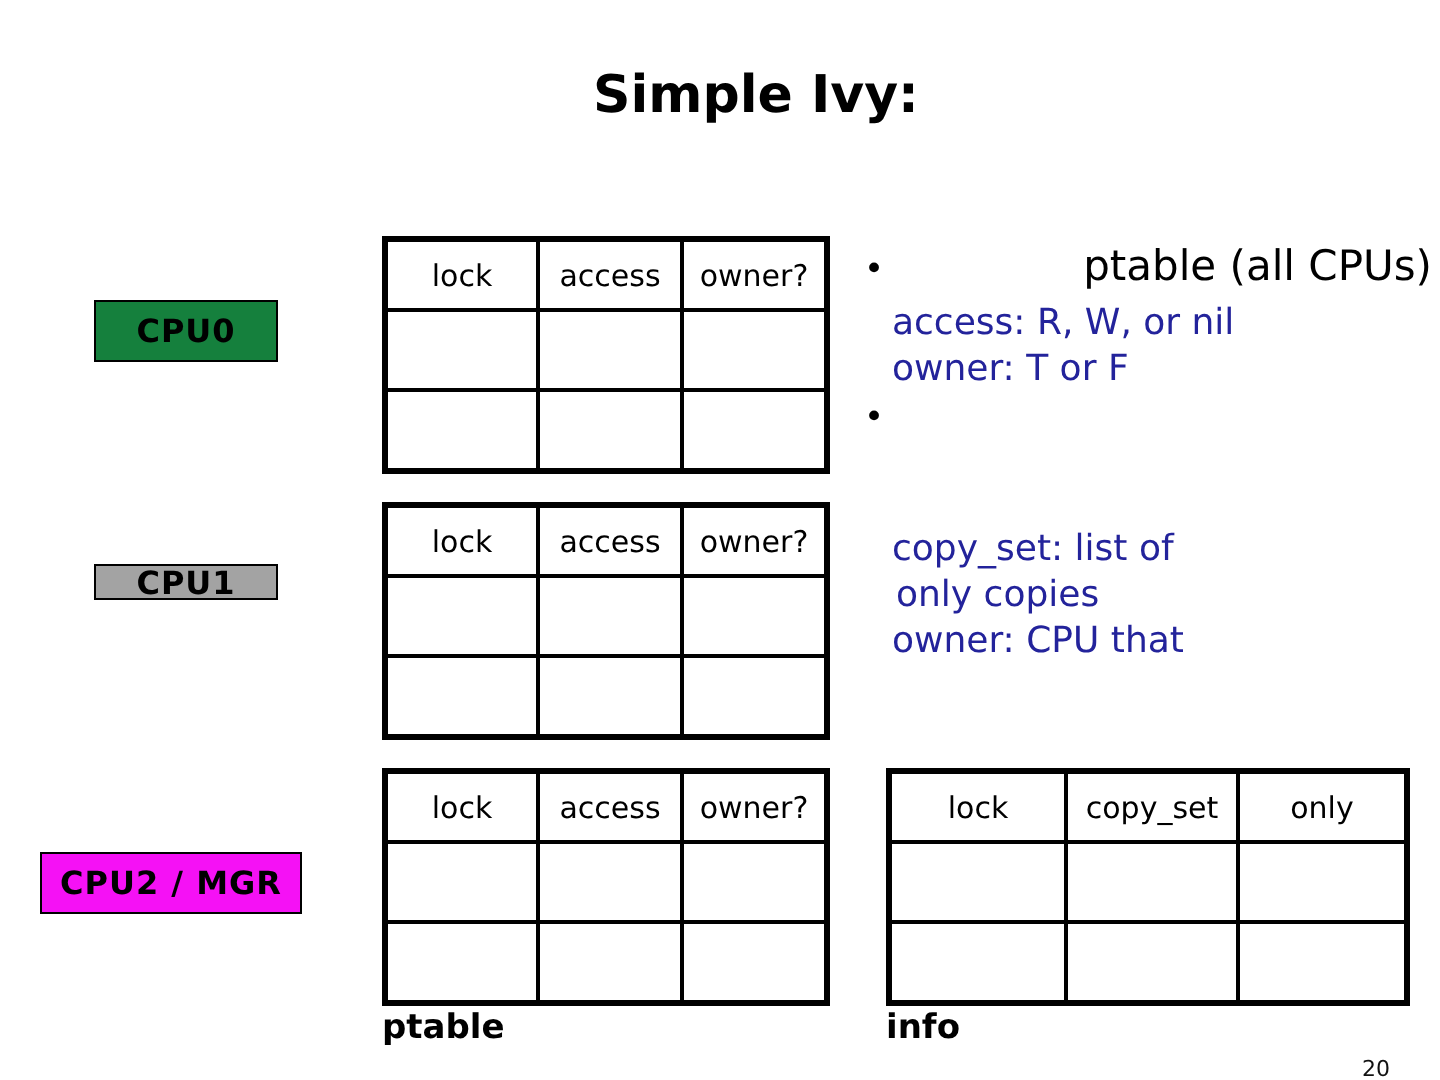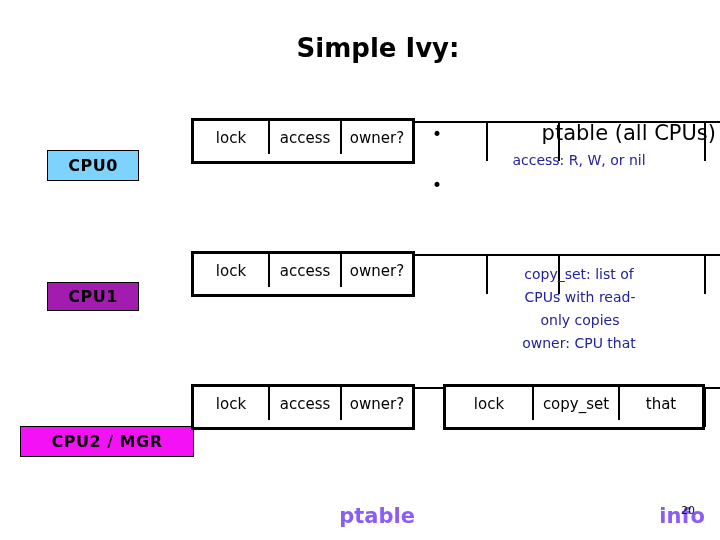--- a/index.html
+++ b/index.html
@@ -46,39 +46,39 @@
     color: #000000;
     text-align: center;
     display: flex;
     align-items: center;
     justify-content: center;
     box-sizing: border-box;
     letter-spacing: 0.5px;
   }
   .cpu0 {
     left: 47px;  top: 150px;  width: 92px;  height: 31px;
-    background: #7dd3fc;
+    background: #15803d;
   }
   .cpu1 {
-    left: 47px;  top: 282px;  width: 92px;  height: 29px;
-    background: #a21caf;
+    left: 47px;  top: 282px;  width: 92px;  height: 18px;
+    background: #a3a3a3;
   }
   .cpu2 {
-    left: 20px;  top: 426px;  width: 174px; height: 31px;
+    left: 20px;  top: 426px;  width: 131px; height: 31px;
     background: #F511F5;
   }
 
   
   .grid {
     position: absolute;
     box-sizing: border-box;
     border: 3px solid #000000;
     background: #ffffff;
     display: flex;
-    flex-direction: row;
+    flex-direction: column;
   }
   .grid-row {
     display: flex;
     flex: 0 0 auto;
     box-sizing: border-box;
   }
   .grid-row.header { height: 33px; }
   .grid-row.body   { height: 40px; border-top: 2px solid #000000; }
   .grid-cell {
     box-sizing: border-box;
@@ -126,54 +126,53 @@
   .bullet-dot {
     flex: 0 0 auto;
     font-size: 17px;
     line-height: 27px;
     margin-right: 10px;
     color: #000000;
   }
   .bullet-text { flex: 1 1 auto; text-align: right; }
 
   .sub-line {
-    font-size: 14px;
+    font-size: 18px;
     line-height: 23px;
     color: #23239B;
-    text-align: center;
     padding: 0 4px 0 14px;
   }
   .sub-line.hang {
     text-indent: 0;
     padding-left: 16px;
   }
 
   .notes2 {
     position: absolute;
     left: 432px;
     top: 246px;
     width: 284px;
     margin-top: 17px;
   }
 
   
   .caption {
     position: absolute;
     font-weight: bold;
-    font-size: 21px;
-    color: #8b5cf6;
-    text-align: right;
+    font-size: 17px;
+    color: #000000;
+    text-align: left;
   }
   .caption-ptable { left: 191px; top: 504px; width: 224px; }
   .caption-info   { left: 443px; top: 504px; width: 262px; }
 
   .page-num {
     position: absolute;
     left: 681px;
-    top: 504px;
+    top: 528px;
     font-size: 11px;
     color: #111111;
   }
 </style>
 </head>
 <body>
 
 <div class="slide">
 
   <div class="title">
@@ -235,49 +234,49 @@
       <div class="grid-cell c0"></div>
       <div class="grid-cell c1"></div>
       <div class="grid-cell c2"></div>
     </div>
   </div>
 
   <div class="grid infotable">
     <div class="grid-row header">
       <div class="grid-cell c0">lock</div>
       <div class="grid-cell c1">copy_set</div>
-      <div class="grid-cell c2">that</div>
+      <div class="grid-cell c2">only</div>
     </div>
     <div class="grid-row body">
       <div class="grid-cell c0"></div>
       <div class="grid-cell c1"></div>
       <div class="grid-cell c2"></div>
     </div>
     <div class="grid-row body">
       <div class="grid-cell c0"></div>
       <div class="grid-cell c1"></div>
       <div class="grid-cell c2"></div>
     </div>
   </div>
 
   <div class="notes">
     <div class="bullet-line">
       <span class="bullet-dot">•</span>
       <span class="bullet-text">ptable (all CPUs)</span>
     </div>
     <div class="sub-line">access: R, W, or nil</div>
+    <div class="sub-line">owner: T or F</div>
 
     <div class="bullet-line">
       <span class="bullet-dot">•</span>
     </div>
   </div>
 
   <div class="notes2">
     <div class="sub-line">copy_set: list of</div>
-    <div class="sub-line hang">CPUs with read-</div>
     <div class="sub-line hang">only copies</div>
     <div class="sub-line">owner: CPU that</div>
   </div>
 
   <div class="caption caption-ptable">ptable</div>
   <div class="caption caption-info">info</div>
 
   <div class="page-num">20</div>
 
 </div>

